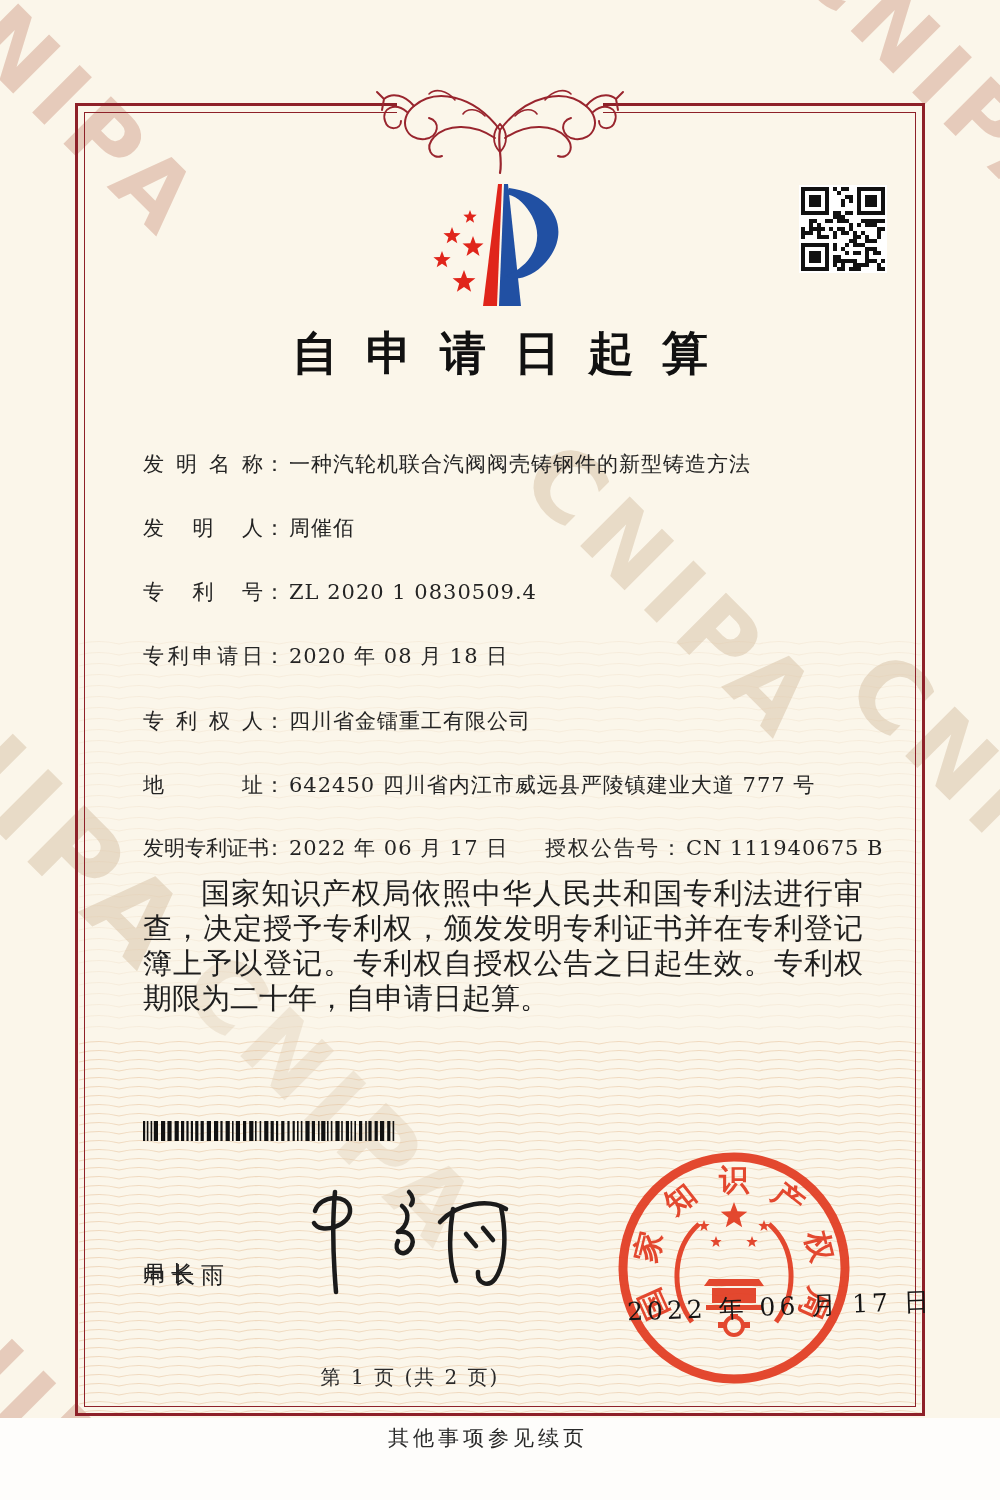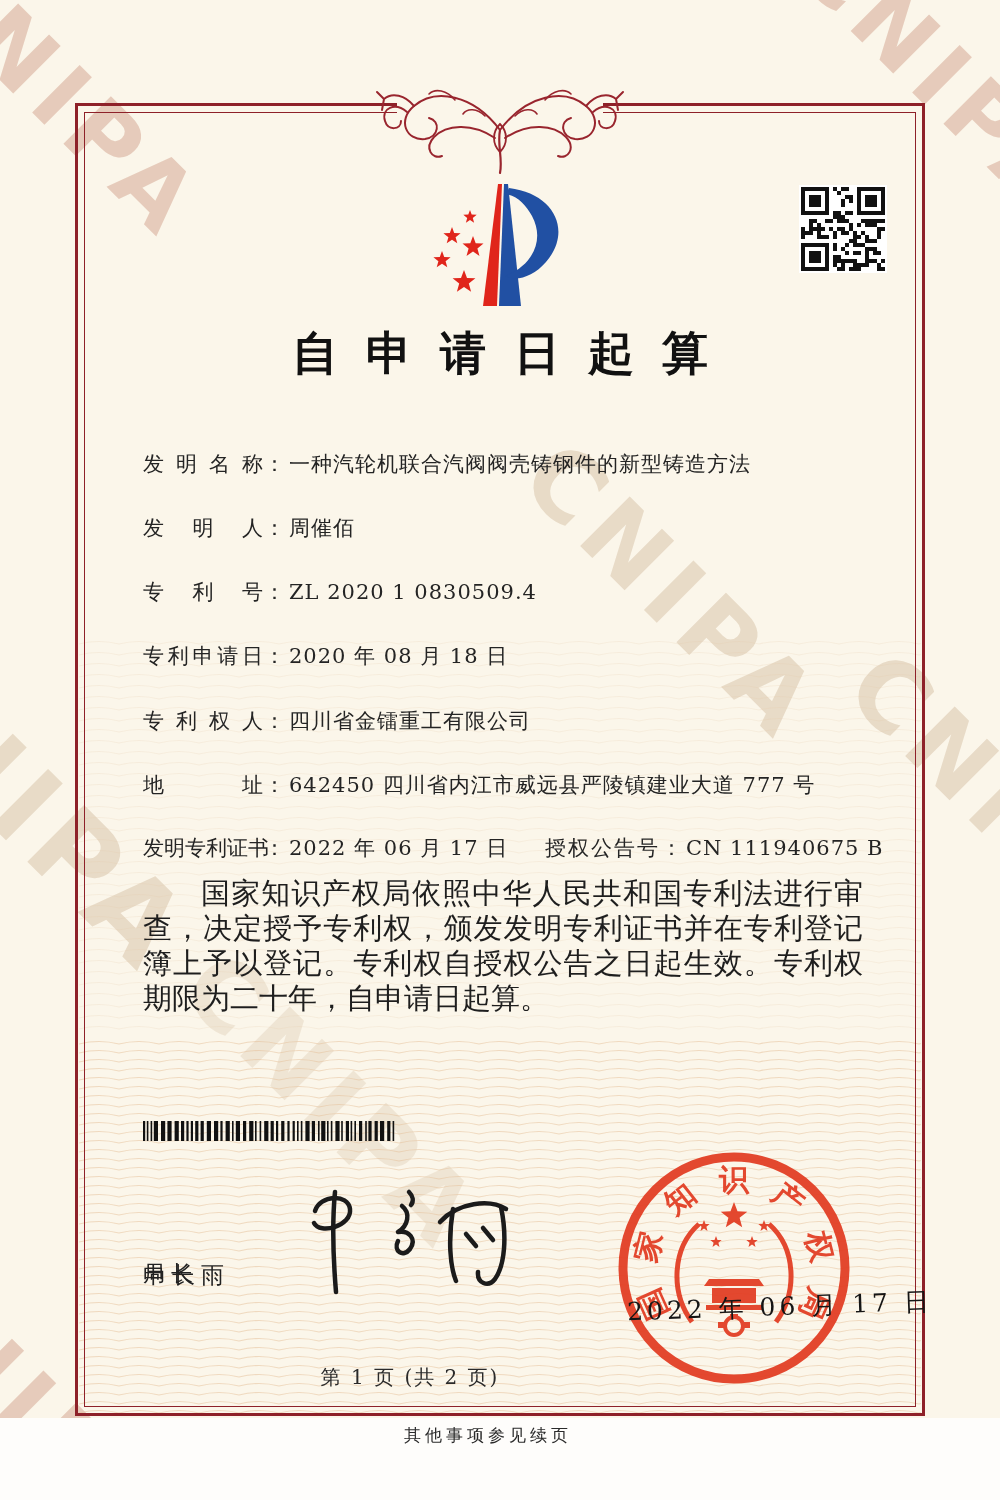--- a/index.html
+++ b/index.html
@@ -44,21 +44,21 @@
   .signer-name{position:absolute;left:143px;top:1260px;font-size:23px;letter-spacing:6px;}
   .signature{position:absolute;left:290px;top:1178px;}
   
   .seal{position:absolute;left:612px;top:1146px;}
   .seal-date{position:absolute;left:627px;top:1290px;font-size:25px;color:#151515;
       letter-spacing:4px;transform:rotate(-2deg);white-space:nowrap;}
   
   .page-num{position:absolute;left:0;top:1364px;width:820px;text-align:center;
       font-size:20px;letter-spacing:2px;color:#2a2a2a;}
   .cont-note{position:absolute;left:0;top:1424px;width:976px;text-align:center;
-      font-size:17px;letter-spacing:4px;color:#2a2a2a;}
+      font-size:21px;letter-spacing:4px;color:#2a2a2a;}
   .ornament{position:absolute;left:335px;top:78px;}
 </style>
 </head>
 <body>
 
 <div class="page">
 
   <div class="wm wm-corner" style="left:-30px;top:-70px;font-size:92px;">CNIPA</div>
   <div class="wm wm-corner" style="left:850px;top:-90px;font-size:92px;">CNIPA</div>
   <div class="wm wm-mid" style="left:580px;top:420px;font-size:96px;">CNIPA</div>

